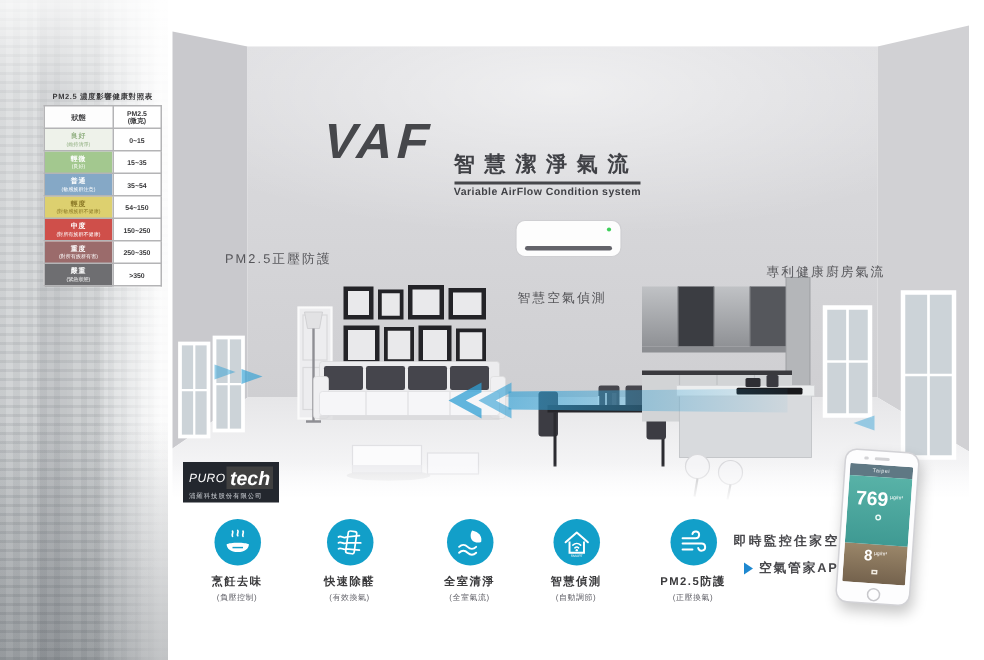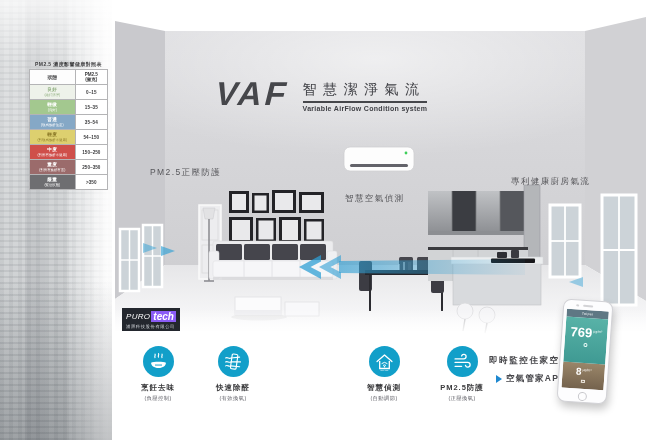--- a/index.html
+++ b/index.html
@@ -33,35 +33,35 @@
   .c0{background:#eef2ea;color:#93b183}.c1{background:#a3c88f;color:#fff}
   .c2{background:#85a8c6;color:#fff}.c3{background:#ddd06f;color:#8c7a28}
   .c4{background:#cf4f4a;color:#fff}.c5{background:#9b6b6b;color:#fff}
   .c6{background:#6e6e71;color:#fff}
   .hdr2 span { display:block; }
 
   
   .vaf { position:absolute; left:216px; top:80px; display:flex; align-items:flex-start; }
   .vaf-mark { font-size:33px; font-weight:bold; color:#46474b; letter-spacing:3px; transform:skewX(-14deg); line-height:.85; }
   .vaf-side { margin-left:14px; margin-top:1px; }
-  .vaf-zh { font-size:14px; font-weight:normal; color:#404146; letter-spacing:6.5px; white-space:nowrap; }
+  .vaf-zh { font-size:14px; font-weight:bold; color:#404146; letter-spacing:6.5px; white-space:nowrap;margin-top:20px; }
   .vaf-line { height:2px; background:#46474b; margin:2px 0 2px 0; }
   .vaf-en { font-size:7px; font-weight:bold; color:#404146; letter-spacing:.3px; white-space:nowrap; }
 
   
   .scene-label { position:absolute; font-size:8.5px; color:#56565a; letter-spacing:1.4px; white-space:nowrap; }
   .lbl-left { left:150px; top:167px; }
   .lbl-center { left:345px; top:183px;margin-top:10px; }
   .lbl-right { left:511px; top:176px; }
 
   
   .puro { position:absolute; left:122px; top:308px; background:#23272e; padding:3px 4px 2px 4px; }
   .puro-row { display:flex; align-items:center; }
   .puro-main { color:#fff; font-size:8px; font-weight:normal; font-style:italic; letter-spacing:.3px; }
-  .puro-accent { color:#fff; font-size:10px; font-weight:bold; font-style:italic; background:#8b5cf6; padding:0 2px; margin-left:1px; }
+  .puro-accent { color:#fff; font-size:13px; font-weight:bold; font-style:italic; background:#404040; padding:0 2px; margin-left:1px; }
   .puro-name { color:#cfd3d8; font-size:4.3px; letter-spacing:.6px; margin-top:2px; white-space:nowrap; }
 
   
   .feat { position:absolute; top:346px; width:70px; text-align:center; }
   .feat .circ { width:31px; height:31px; border-radius:50%; background:#129fc9; margin:0 auto 6px auto;
     display:flex; align-items:center; justify-content:center; }
   .feat .circ svg { width:21px; height:21px; display:block; }
   .feat .t { font-size:7.5px; font-weight:bold; color:#3a3a3c; letter-spacing:1px; white-space:nowrap; }
   .feat .n { font-size:5.3px; color:#63636a; margin-top:2px; letter-spacing:.4px; white-space:nowrap; }
   .f1{left:123px}.f2{left:198px}.f3{left:278px}.f4{left:349px}.f5{left:427px}
@@ -375,20 +375,30 @@
       <svg viewBox="0 0 24 24">
         <path d="M8 3.5c1 1.2-1 2.6 0 4M12 3c1 1.2-1 2.6 0 4M16 3.5c1 1.2-1 2.6 0 4" stroke="#fff" fill="none" stroke-width="1.3" stroke-linecap="round"></path>
         <path d="M3.5 13.5c2.5-1.6 14.5-1.6 17 0 0 3.4-3.2 6-8.5 6s-8.5-2.6-8.5-6z" fill="#fff"></path>
         <rect x="8" y="15.5" width="8" height="1.1" fill="#129fc9"></rect>
       </svg>
     </div>
     <div class="t">烹飪去味</div>
     <div class="n">(負壓控制)</div>
   </div>
 
+  <div class="feat f3">
+    <div class="circ">
+      <svg viewBox="0 0 24 24">
+        <path d="M13.5 3c5 1 7.8 4.3 6.8 8.8-4.6 1.4-8-1-8-4.8 0-1.9.5-3 1.2-4z" fill="#fff"></path>
+        <path d="M3.5 15.5c2-2 4.5-2 6.5 0s4.5 2 6.5 0M3.5 20c2-2 4.5-2 6.5 0s4.5 2 6.5 0" stroke="#fff" fill="none" stroke-width="1.4" stroke-linecap="round"></path>
+      </svg>
+    </div>
+    <div class="t">全室清淨</div>
+    <div class="n">(全室氣流)</div>
+  </div>
 
   <div class="feat f4">
     <div class="circ">
       <svg viewBox="0 0 24 24">
         <path d="M3.5 12 12 4.5 20.5 12" stroke="#fff" fill="none" stroke-width="1.5" stroke-linecap="round" stroke-linejoin="round"></path>
         <path d="M6.5 11.5V20h11v-8.5" stroke="#fff" fill="none" stroke-width="1.5"></path>
         <path d="M9 14.2a4.4 4.4 0 0 1 6 0M10.6 16.3a2.1 2.1 0 0 1 2.8 0" stroke="#fff" fill="none" stroke-width="1.1" stroke-linecap="round"></path>
         <circle cx="12" cy="18" r="0.9" fill="#fff"></circle>
         <text x="12" y="23" font-size="2.6" text-anchor="middle" fill="#fff">SMART</text>
       </svg>

